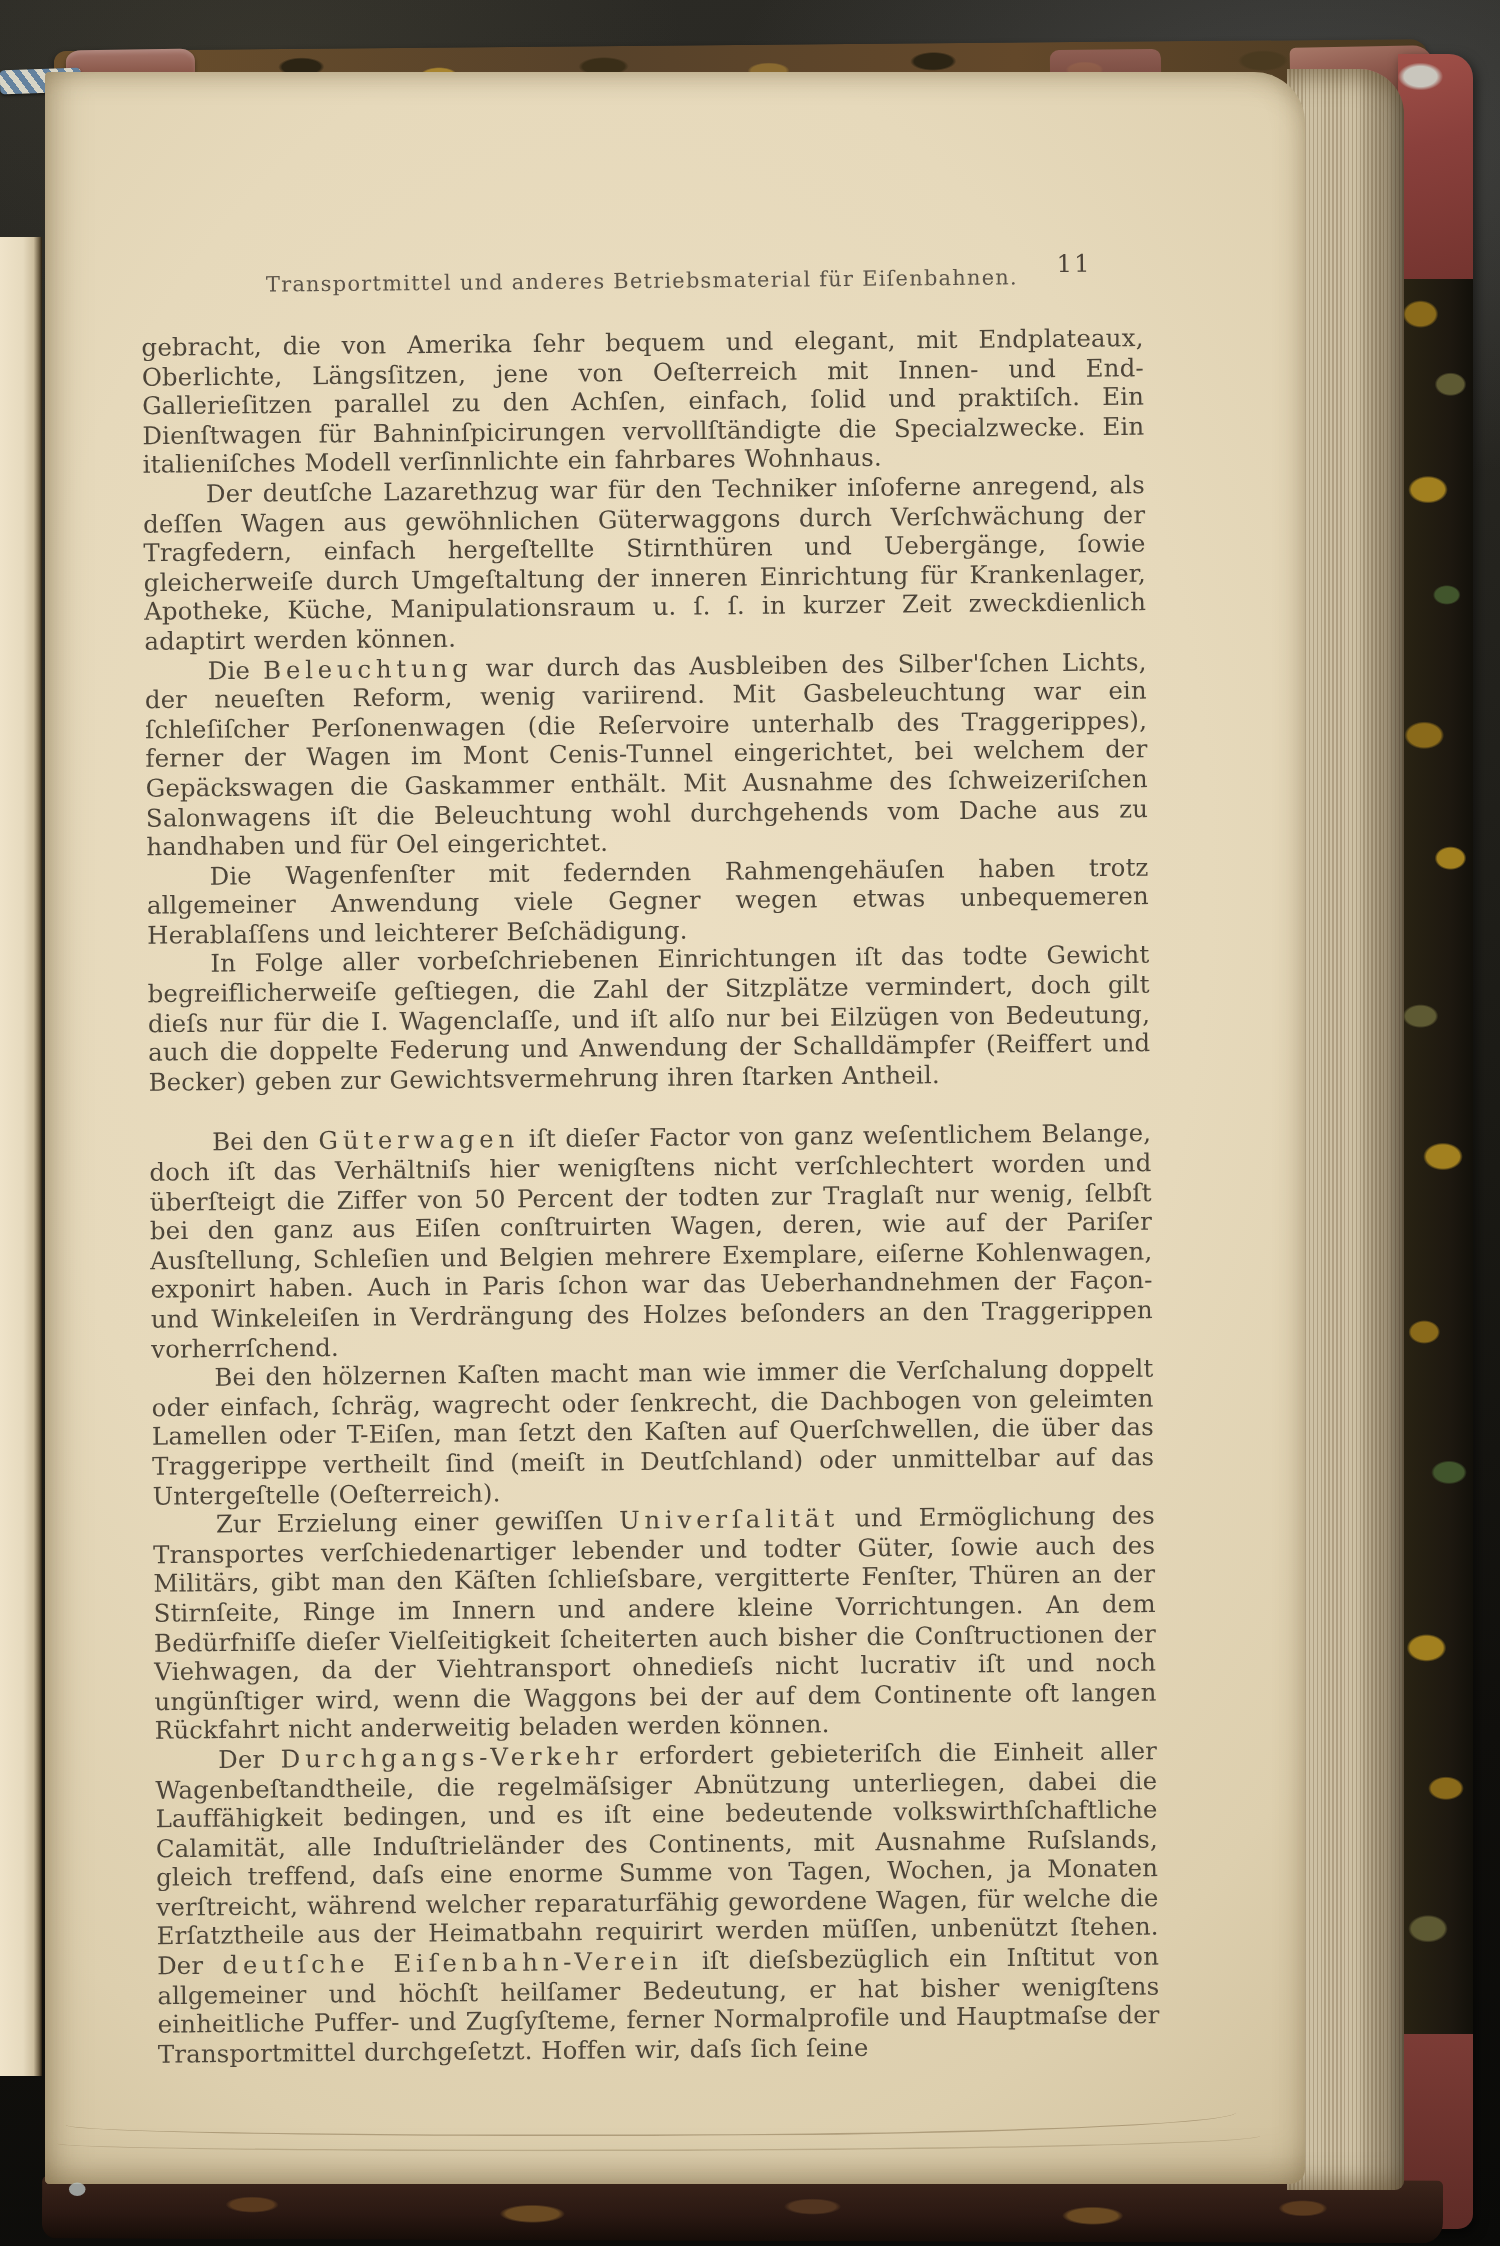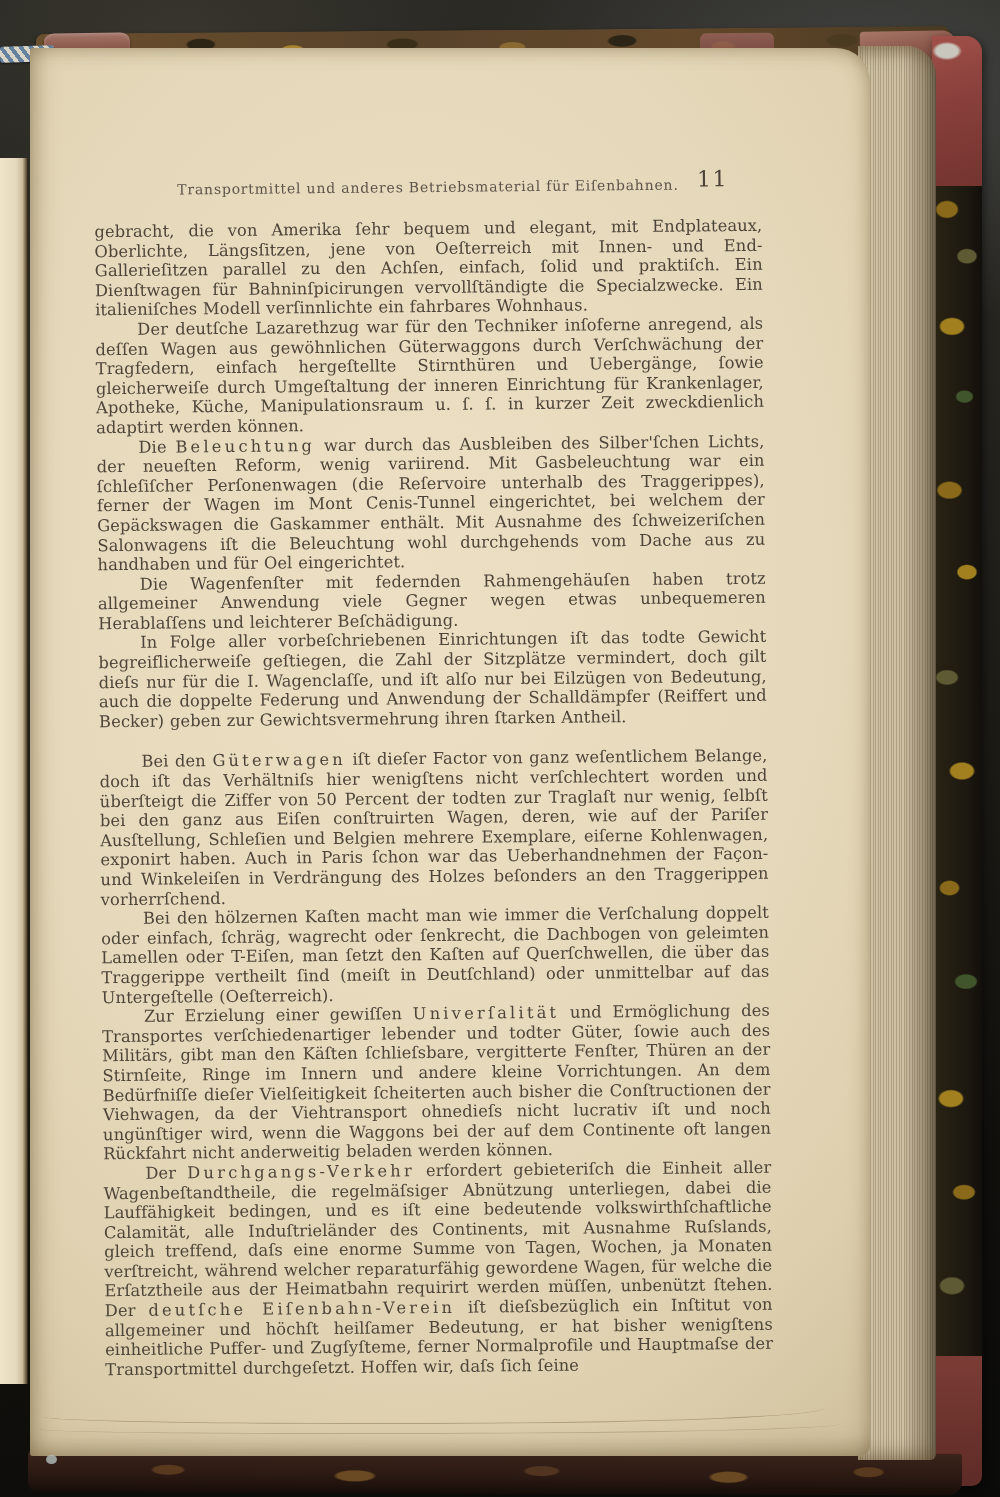--- a/index.html
+++ b/index.html
@@ -111,21 +111,21 @@
       radial-gradient(95% 80% at 45% 38%, #ecdfc3 0%, #e6d9bb 50%, #ddcfae 78%, #cdbd99 100%);
     box-shadow:
       inset 16px 0 26px -14px rgba(105,85,50,.55),
       inset -10px 0 22px -12px rgba(105,85,50,.45),
       inset 0 -20px 28px -16px rgba(105,85,50,.5),
       inset 0 14px 22px -16px rgba(105,85,50,.4);
   }
   .page-inner{position:absolute;inset:0;transform:rotate(-0.55deg);transform-origin:35% 40%;}
   .header-row{position:absolute;top:130px;left:68px;width:668px;text-align:center;}
   .header-text{font-size:14px;letter-spacing:.8px;color:#5b5349;}
-  .page-number{position:absolute;right:34px;top:-8px;font-size:22px;letter-spacing:1.5px;color:#4d4439;}
+  .page-number{position:absolute;right:34px;top:-8px;font-size:16px;letter-spacing:1.5px;color:#4d4439;}
   .text-block{
     position:absolute;top:172px;left:68px;width:668px;
     font-size:16.3px;line-height:19.6px;color:#4d4539;
     text-align:justify;word-spacing:.5px;letter-spacing:.1px;
   }
   .text-block p{margin:0;}
   .text-block p.indent{text-indent:42px;}
   .text-block p.gap{margin-top:21px;}
   .sperr{letter-spacing:3.2px;}
   .crease{position:absolute;border-bottom:1.5px solid rgba(120,98,62,.45);}

